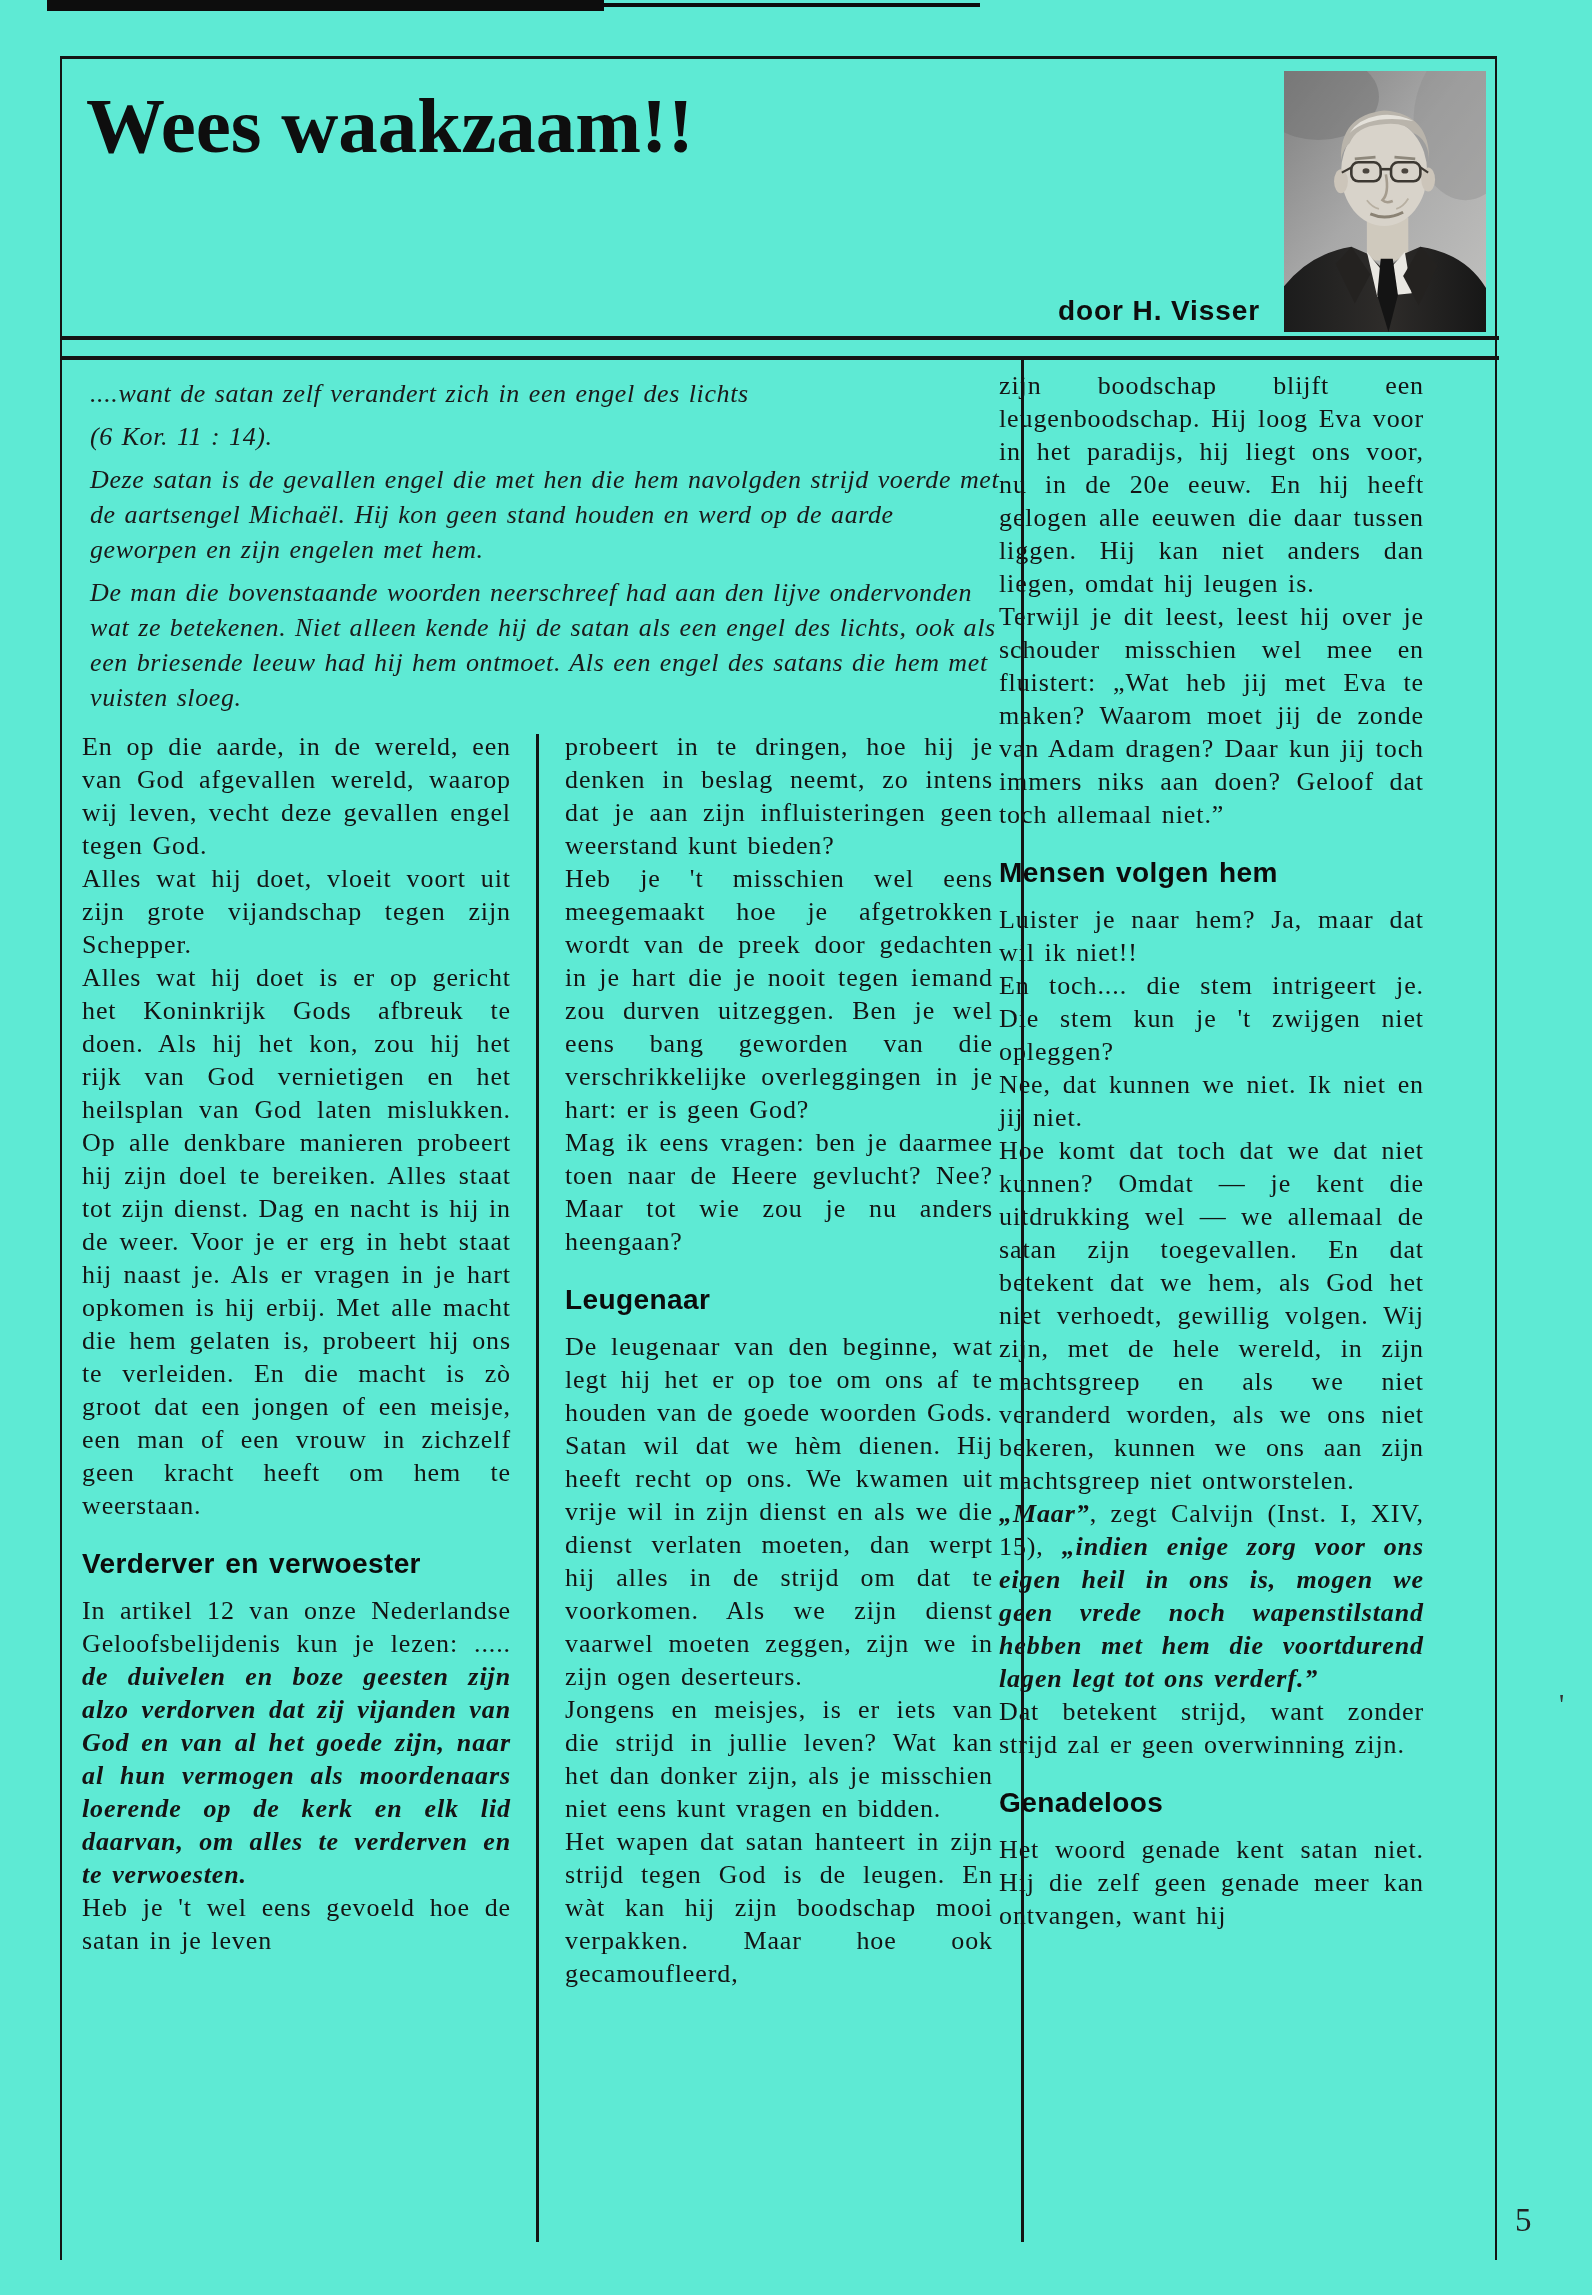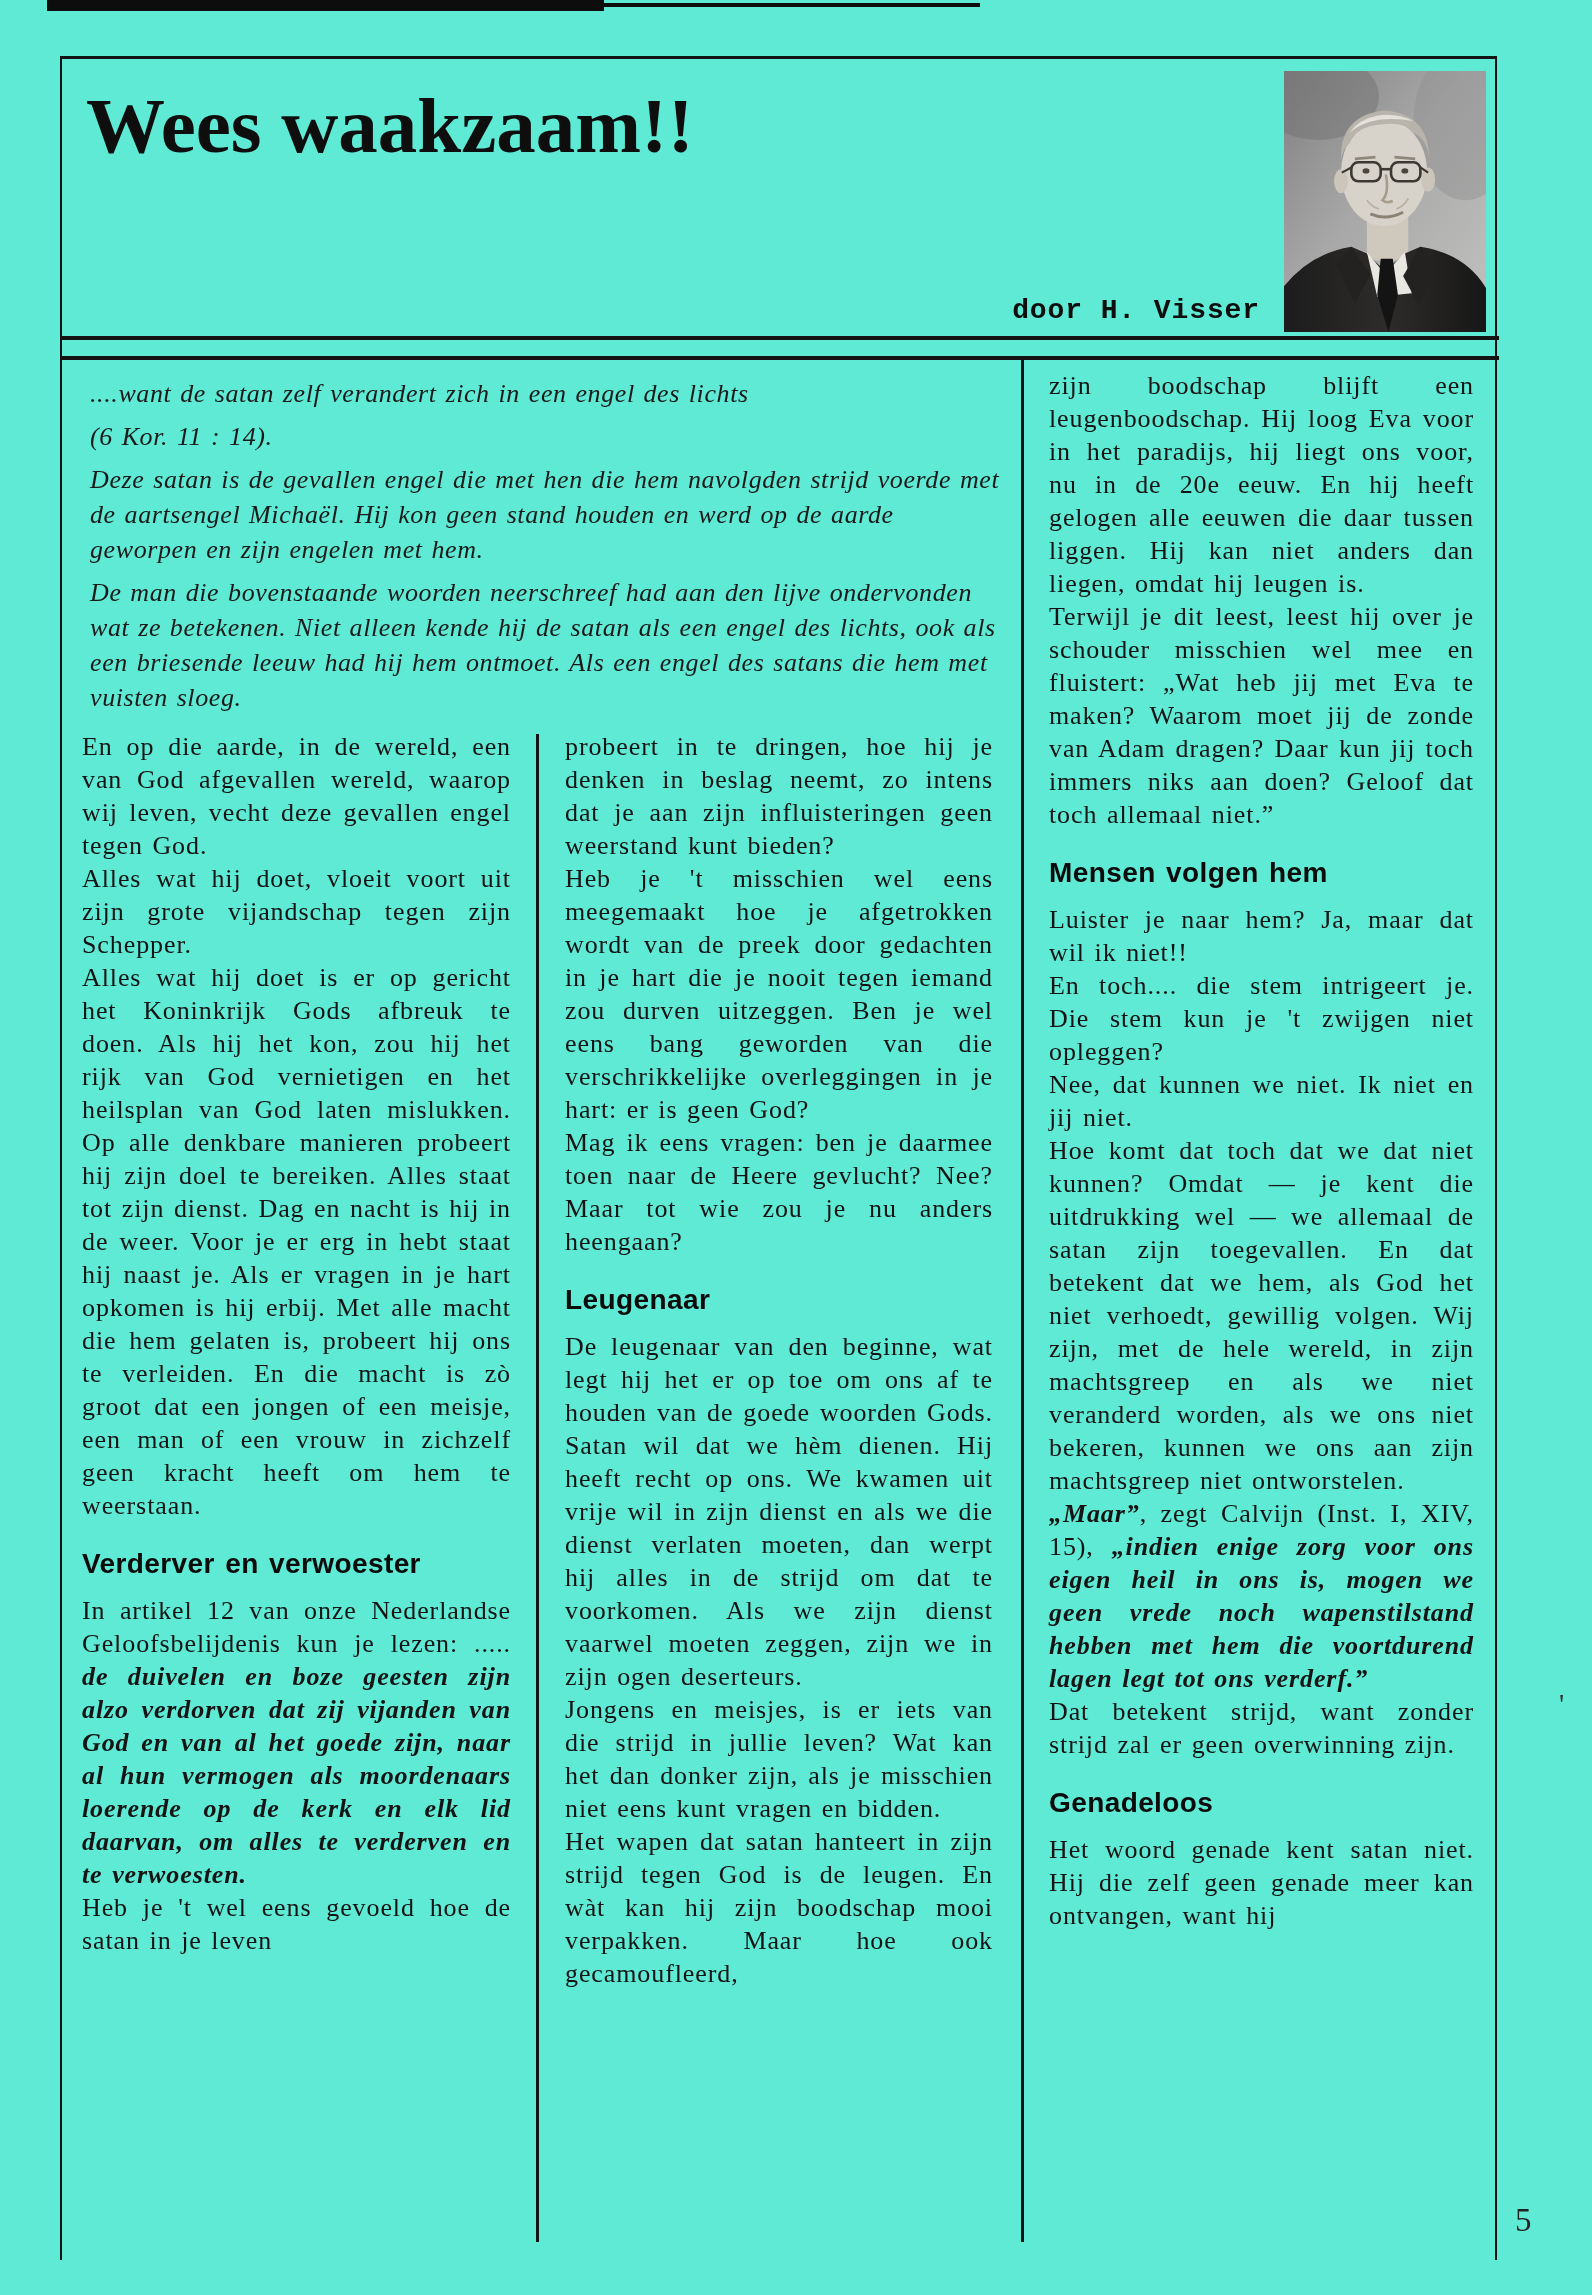--- a/index.html
+++ b/index.html
@@ -15,21 +15,21 @@
     border-top:3.5px solid #141414; border-left:2.6px solid #141414; border-right:2.6px solid #141414;
     background:transparent;
   }
   .title {
     position:absolute; left:86px; top:86px;
     font-family:"Liberation Serif", serif; font-weight:700; font-size:79px; line-height:1;
     letter-spacing:0px; color:#0e0e0e; white-space:nowrap;
   }
   .byline {
     position:absolute; left:992px; top:295px; width:268px; text-align:right;
-    font-family:Liberation Mono, monospace; font-weight:700; font-size:28px; letter-spacing:0.9px;
+    font-family:Liberation Sans, sans-serif; font-weight:700; font-size:28px; letter-spacing:0.9px;
     color:#0e0e0e; white-space:nowrap;
   }
   .photo {
     position:absolute; left:1284px; top:71px; width:202px; height:261px;
     background:#9a9a9a; box-shadow:inset 0 0 0 0.9px #555;
   }
   .photo svg { display:block; width:100%; height:100%; }
   .hline1 { position:absolute; left:60px; top:336px; width:1439px; height:3.5px; background:#141414; }
   .hline2 { position:absolute; left:60px; top:356px; width:1439px; height:3.5px; background:#141414; }
   .divider { position:absolute; width:2.6px; background:#141414; }
@@ -44,21 +44,21 @@
   }
   .intro p { margin:8px; text-align:left; }
 
   .col {
     position:absolute;
     font-family:"Liberation Serif", serif; font-size:26px; line-height:33px;
     letter-spacing:0.9px; word-spacing:2.2px; color:#141414;
   }
   .col1 { left:82px;  top:730px; width:429px; }
   .col2 { left:565px; top:730px; width:428px; }
-  .col3 { left:1049px; top:369px; width:425px; }
+  .col3 { left:999px; top:369px; width:425px; }
   .col p { margin:0; text-align:justify; }
   .col h3 {
     font-family:"Liberation Sans", sans-serif; font-weight:700;
     font-size:28px; line-height:36px; letter-spacing:0.4px;
     margin:24px 0 12px 0; color:#0c0c0c; text-align:left;
   }
   .col h3:first-child { margin-top:0; }
   .it { font-style:italic;font-weight:bold; }
 
   .pagenum {

